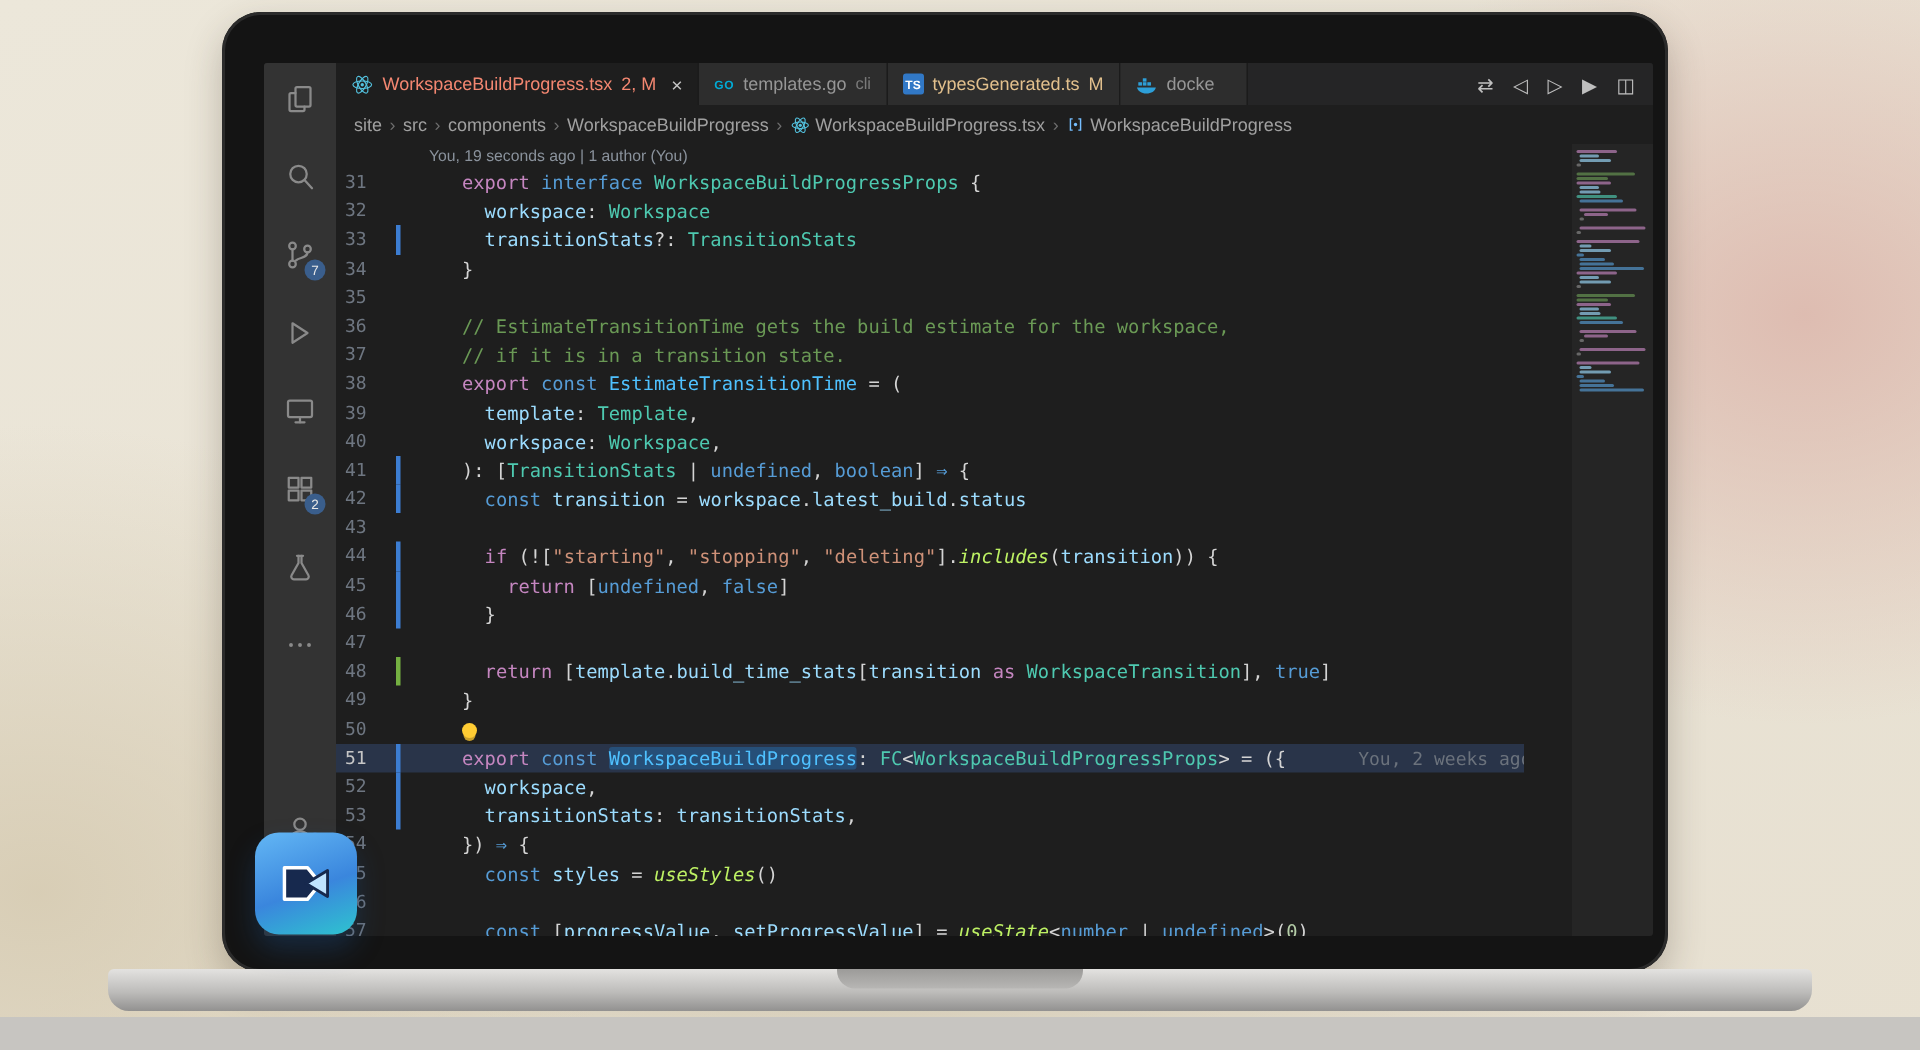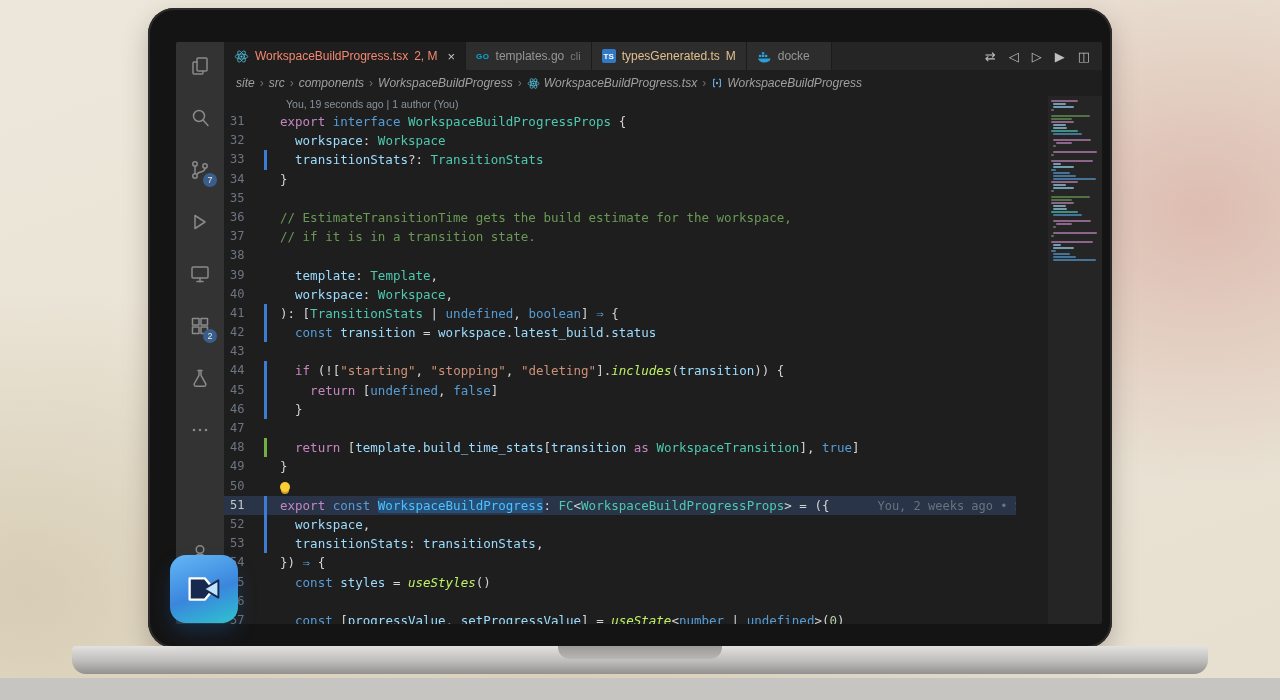--- a/index.html
+++ b/index.html
@@ -46,36 +46,36 @@
   .tab-desc{color:#7a7a7a;font-size:11px;}
   .tab-close{color:#c5c5c5;font-size:13px;margin-left:4px;cursor:pointer;}
   .go-icon{color:#00acd7;font-weight:bold;font-size:8px;letter-spacing:.5px;}
   .ts-icon{width:14px;height:14px;background:#3178c6;color:#fff;border-radius:2px;font-size:8px;font-weight:bold;
     display:flex;align-items:center;justify-content:center;}
   .tab-actions{margin-left:auto;display:flex;align-items:center;gap:13px;padding:0 12px;color:#bfbfbf;font-size:13px;}
   .tab-actions span{cursor:pointer;}
   
   .breadcrumbs{height:26px;flex:none;display:flex;align-items:center;gap:5px;padding-left:12px;
     color:#a0a0a0;font-size:12px;background:#1e1e1e;white-space:nowrap;overflow:hidden;}
-  .crumb{display:flex;gap:4px;cursor:pointer;font-style:italic;}
+  .crumb{display:flex;gap:4px;cursor:pointer;}
   .crumb-sep{color:#6e6e6e;}
   .crumb-icon{display:flex;align-items:center;}
   
   .editor-wrap{flex:1;display:flex;min-height:0;gap:32px;}
   .code-area{flex:1;overflow:hidden;min-width:0;}
   .codelens{height:16px;line-height:16px;margin-left:62px;color:#8a929c;font-size:10.5px;}
   .line{display:flex;height:19.2px;line-height:19.2px;font-family:"DejaVu Sans Mono",monospace;font-size:12.5px;}
   .line.current{background:#293449;}
   .line.current .ln{color:#c6c6c6;}
   .ln{width:30px;padding-left:6px;text-align:left;color:#6e7681;font-size:12px;flex:none;}
   .gut{width:12px;flex:none;position:relative;}
   .gut.mod::before,.gut.add::before{content:"";position:absolute;left:4px;top:0;bottom:0;width:3px;}
   .gut.mod::before{background:#3c7dd2;}
   .gut.add::before{background:#74b041;}
-  .code{white-space:pre;padding-left:8px;}
+  .code{white-space:pre;padding-left:8px;margin-left:28px;}
   .blame{color:#6b727c;margin-left:48px;font-size:12px;font-family:"DejaVu Sans Mono",monospace;}
   .tok-kw{color:#C586C0;}.tok-st{color:#569CD6;}.tok-ty{color:#4EC9B0;}.tok-vb{color:#9CDCFE;}
   .tok-cn{color:#4FC1FF;}.tok-fn{color:#bef264;font-style:italic;}.tok-str{color:#CE9178;}.tok-cm{color:#6A9955;}
   .tok-pl{color:#d4d4d4;}.tok-num{color:#B5CEA8;}
   .sel{background:#264f78;border-radius:2px;}
   .bulb{display:inline-block;width:10px;height:10px;border-radius:50%;background:#ffcc33;
     box-shadow:0 3px 0 -1px #c9a02b;vertical-align:middle;margin-right:4px;}
   
   .minimap{width:54px;flex:none;padding:4px 3px 0 3px;background:rgba(255,255,255,.03);box-sizing:border-box;}
   .mm-bar{height:2px;margin-bottom:1px;border-radius:1px;opacity:.65;}
@@ -294,20 +294,21 @@
                   <span class="code"><span class="tok-cm">// EstimateTransitionTime gets the build estimate for the workspace,</span></span>
                 </div>
                 <div class="line">
                   <span class="ln">37</span>
                   <span class="gut"></span>
                   <span class="code"><span class="tok-cm">// if it is in a transition state.</span></span>
                 </div>
                 <div class="line">
                   <span class="ln">38</span>
                   <span class="gut"></span>
+                  <span class="code"><span class="tok-kw">export </span><span class="tok-st">const </span><span class="tok-cn">EstimateTransitionTime</span><span class="tok-pl"> = (</span></span>
                 </div>
                 <div class="line">
                   <span class="ln">39</span>
                   <span class="gut"></span>
                   <span class="code"><span class="tok-pl">  </span><span class="tok-vb">template</span><span class="tok-pl">: </span><span class="tok-ty">Template</span><span class="tok-pl">,</span></span>
                 </div>
                 <div class="line">
                   <span class="ln">40</span>
                   <span class="gut"></span>
                   <span class="code"><span class="tok-pl">  </span><span class="tok-vb">workspace</span><span class="tok-pl">: </span><span class="tok-ty">Workspace</span><span class="tok-pl">,</span></span>

